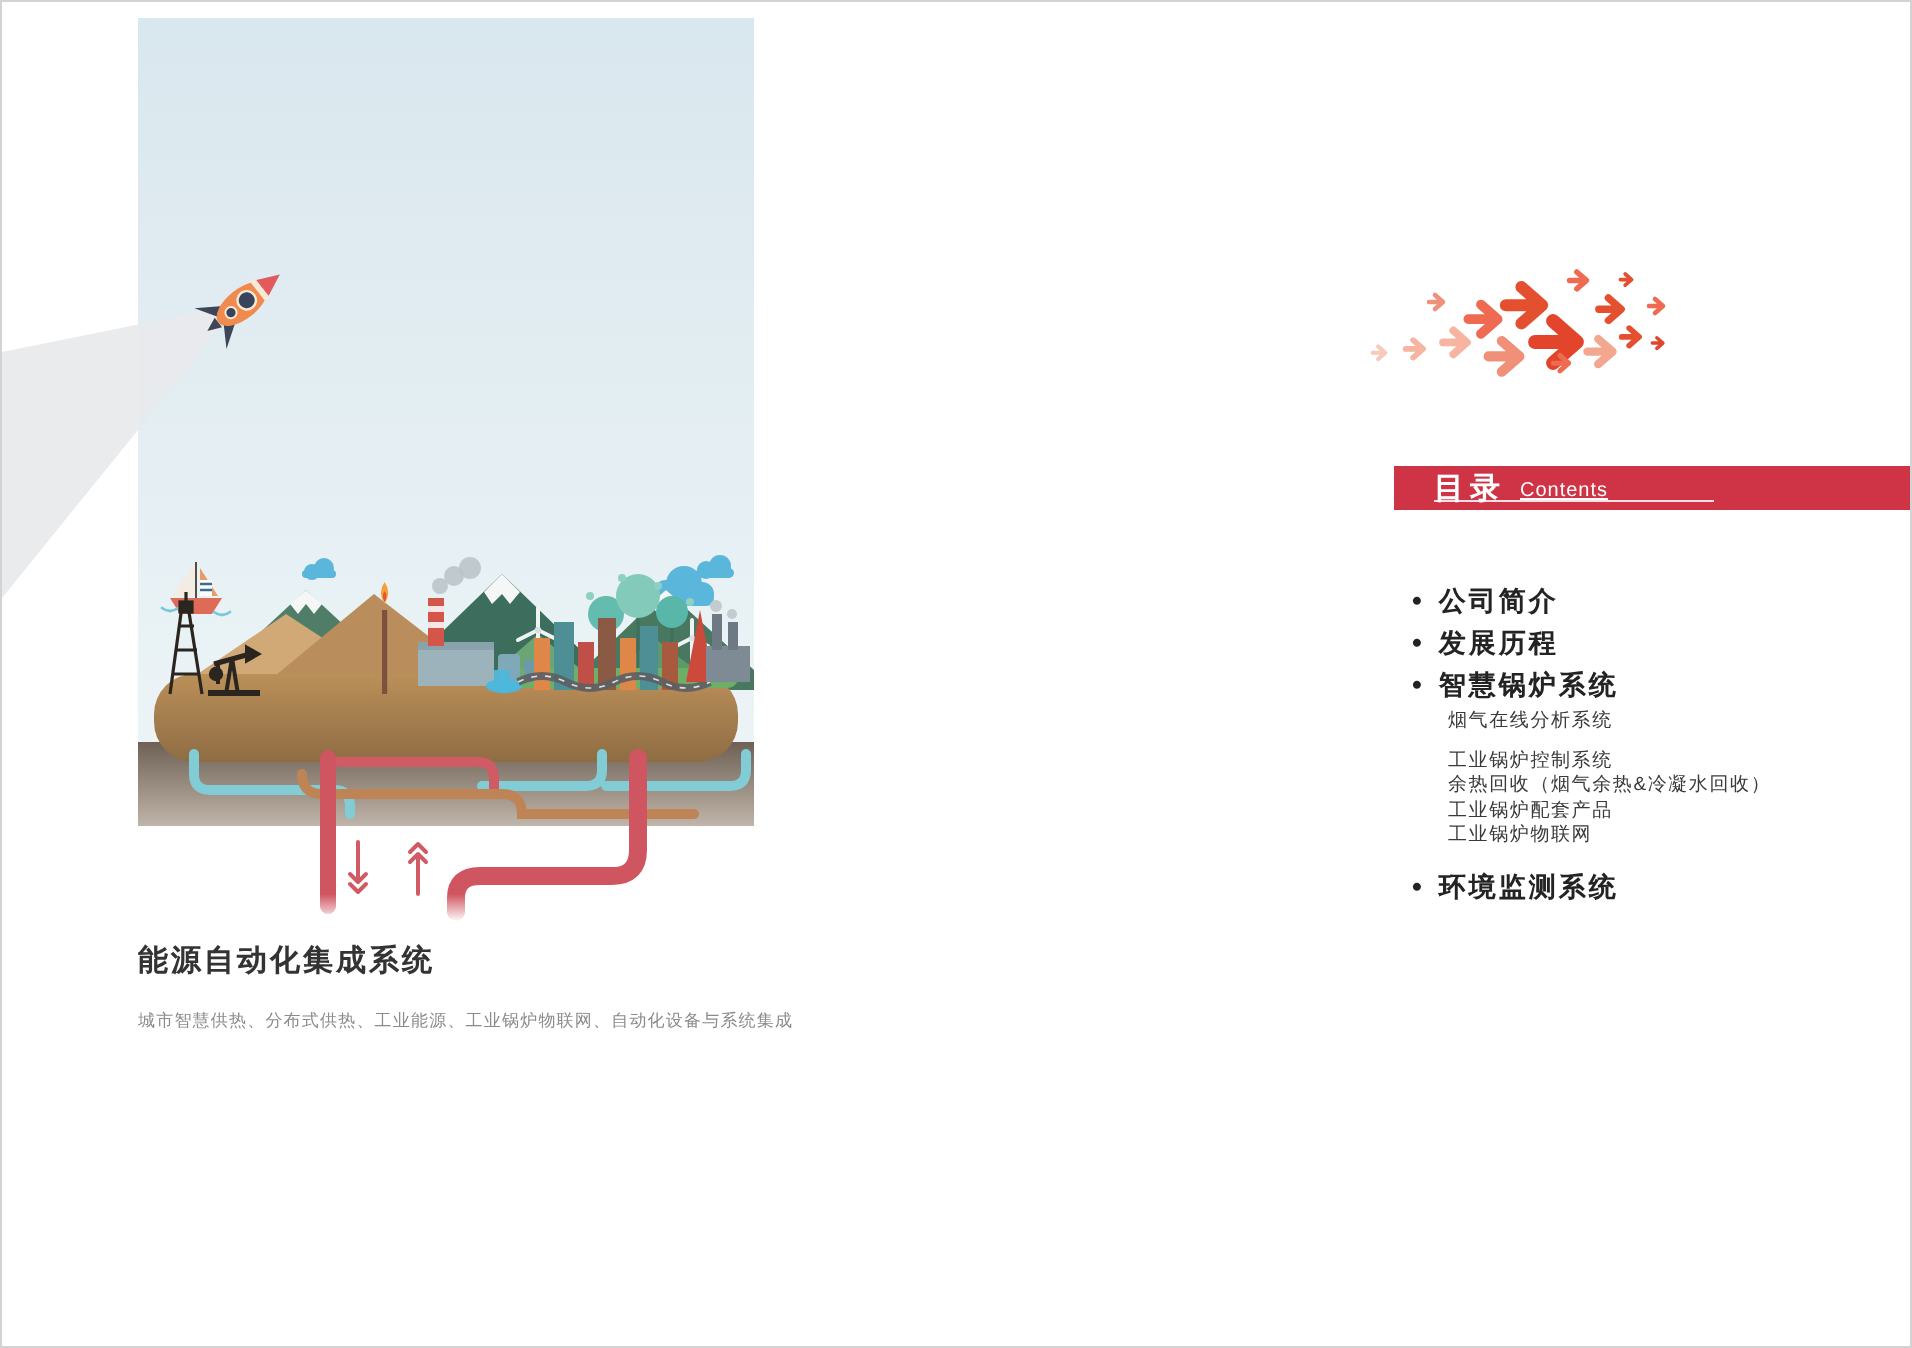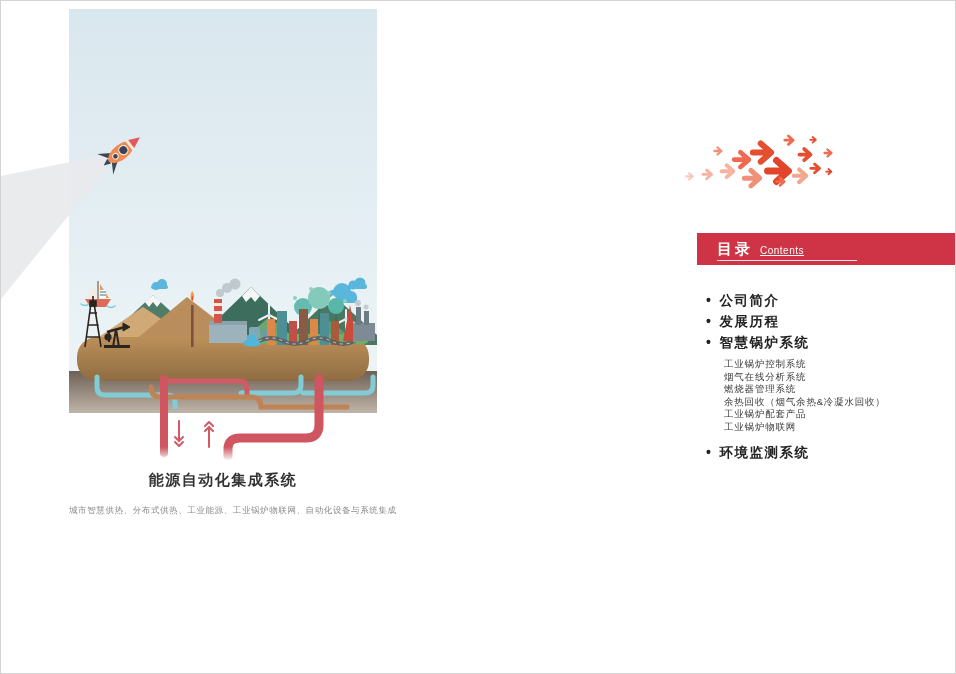--- a/index.html
+++ b/index.html
@@ -3,27 +3,27 @@
 <meta charset="utf-8">
 <style>
   html,body{margin:0;padding:0;background:#fff;}
   .page{
     position:relative;width:956px;height:674px;box-sizing:border-box;
     background:#fff;border:1px solid #d3d3d3;overflow:hidden;
     font-family:"Liberation Sans","DejaVu Sans",sans-serif;
   }
   
   #illustration{position:absolute;left:0;top:0;}
-  .left-caption{position:absolute;left:68px;top:470px;width:308px;text-align:center;}
+  .left-caption{position:absolute;left:68px;top:470px;width:308px;}
   .left-caption h1{margin:0;font-size:15px;font-weight:bold;color:#333;letter-spacing:1.5px;}
   .left-caption .sub{margin-top:15px;font-size:8.5px;color:#8b8b8b;letter-spacing:0.6px;white-space:nowrap;}
   
   #arrow-flock{position:absolute;left:678px;top:130px;}
   .banner{
-    position:absolute;left:696px;right:0;top:232px;height:32px;background:#ce3445;
+    position:absolute;left:696px;right:0;top:232px;height:22px;background:#ce3445;
     display:flex;align-items:center;padding-left:20px;box-sizing:border-box;
   }
   .banner .cn{font-size:15px;font-weight:bold;color:#fff;letter-spacing:3px;}
   .banner .en{font-size:10px;color:#fdfdfd;margin-left:7px;position:relative;top:1px;letter-spacing:0.5px;text-decoration:underline;}
   .banner .rule{position:absolute;left:20px;bottom:4px;width:140px;height:1px;background:rgba(255,255,255,0.85);}
   .toc{position:absolute;left:696px;top:291px;width:258px;}
   .toc-main{display:flex;align-items:baseline;font-size:13.5px;font-weight:bold;color:#232323;
             letter-spacing:1.5px;line-height:17px;margin-bottom:4px;}
   .toc-main .bullet{font-size:14px;margin:0 7px 0 9px;}
   .toc-sub{font-size:9.5px;line-height:12.6px;margin-left:27px;color:#3a3a3a;letter-spacing:0.8px;}
@@ -253,23 +253,22 @@
         <span>公司简介</span>
       </div>
       <div class="toc-main">
         <span class="bullet">•</span>
         <span>发展历程</span>
       </div>
       <div class="toc-main">
         <span class="bullet">•</span>
         <span>智慧锅炉系统</span>
       </div>
+      <div class="toc-sub"><span>烟气在线分析系统</span></div>
       <div class="toc-sub gap-above"><span>工业锅炉控制系统</span></div>
-      <div class="toc-sub"><span>烟气在线分析系统</span></div>
-      <div class="toc-sub"><span>燃烧器管理系统</span></div>
       <div class="toc-sub"><span>余热回收（烟气余热&amp;冷凝水回收）</span></div>
       <div class="toc-sub"><span>工业锅炉配套产品</span></div>
       <div class="toc-sub"><span>工业锅炉物联网</span></div>
       <div class="toc-main gap-above-lg">
         <span class="bullet">•</span>
         <span>环境监测系统</span>
       </div>
     </div>
 
 </div>

